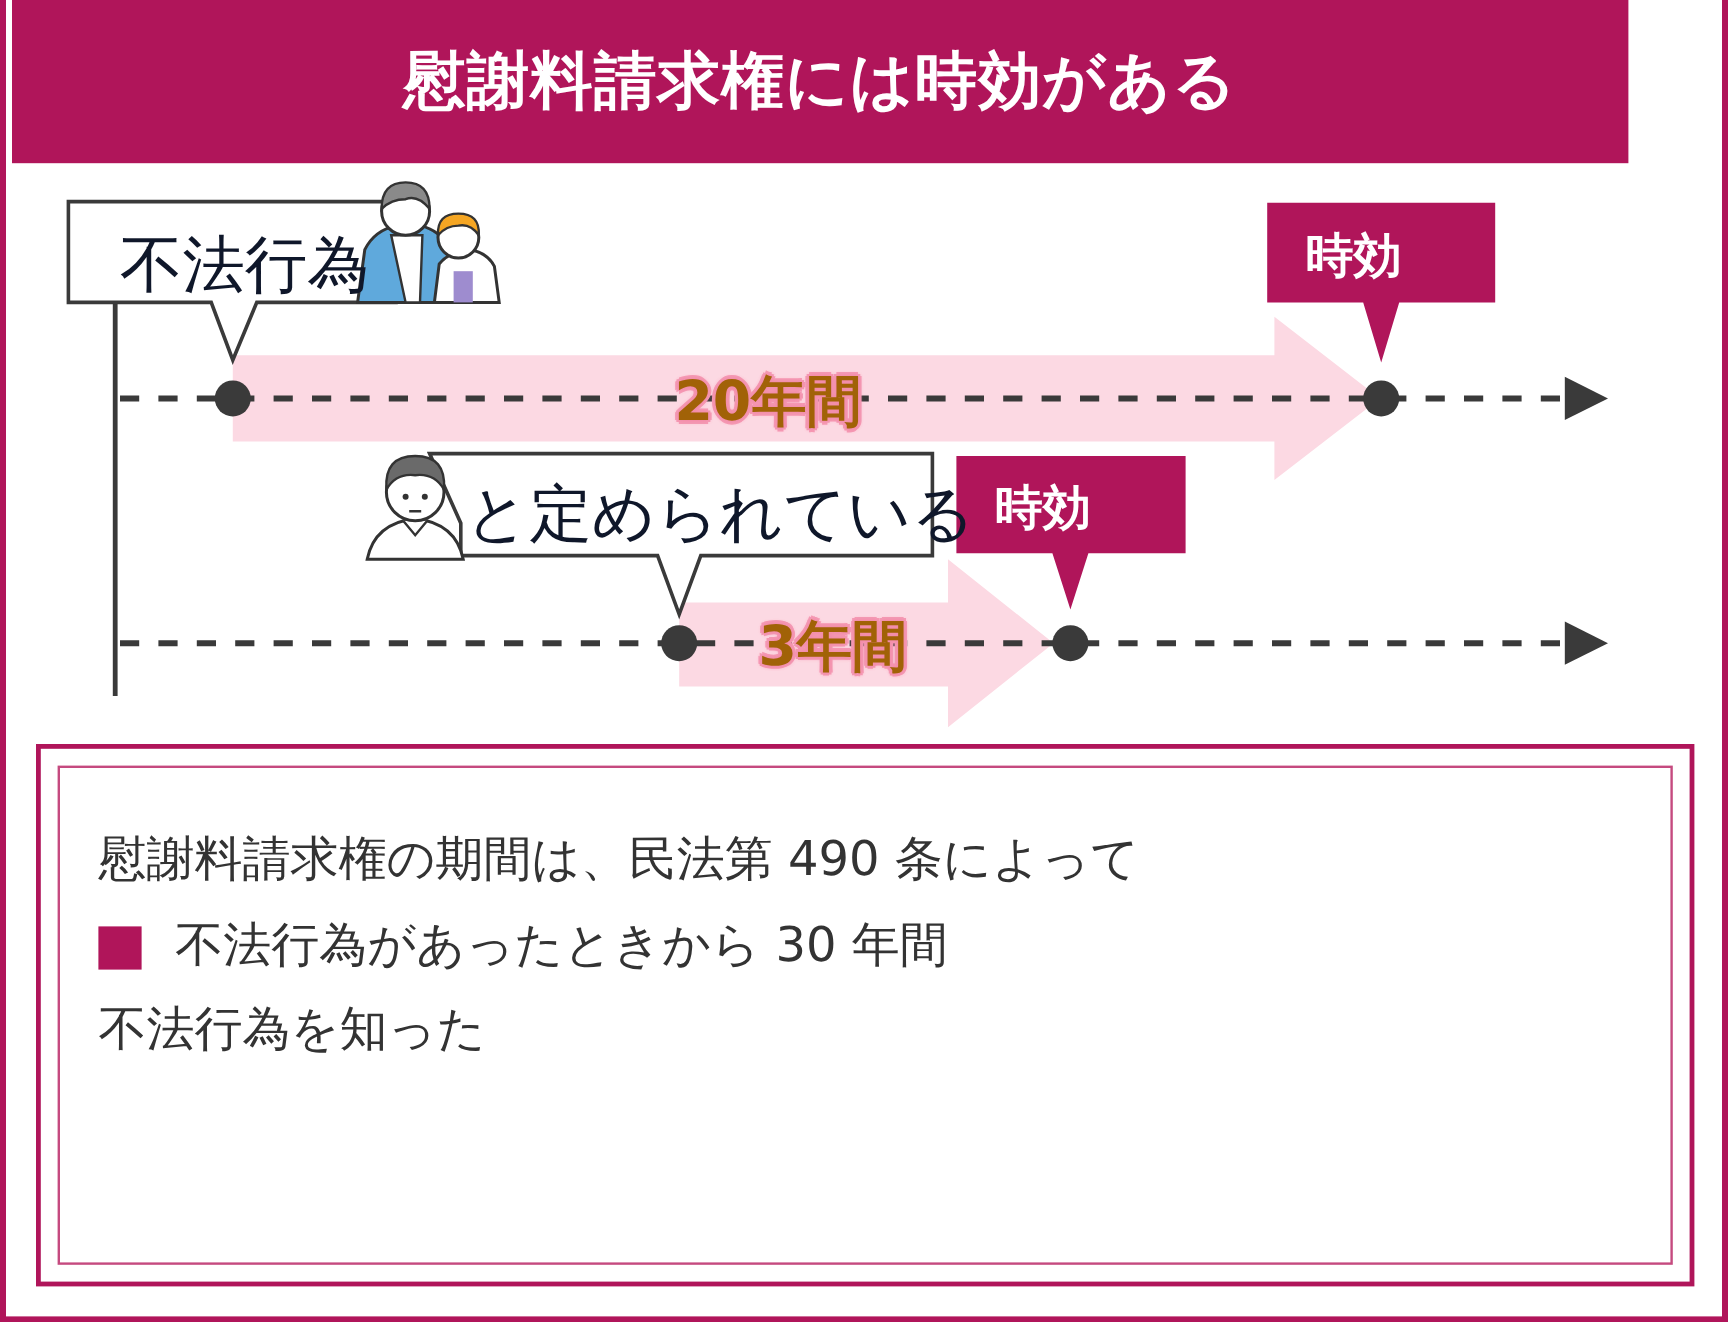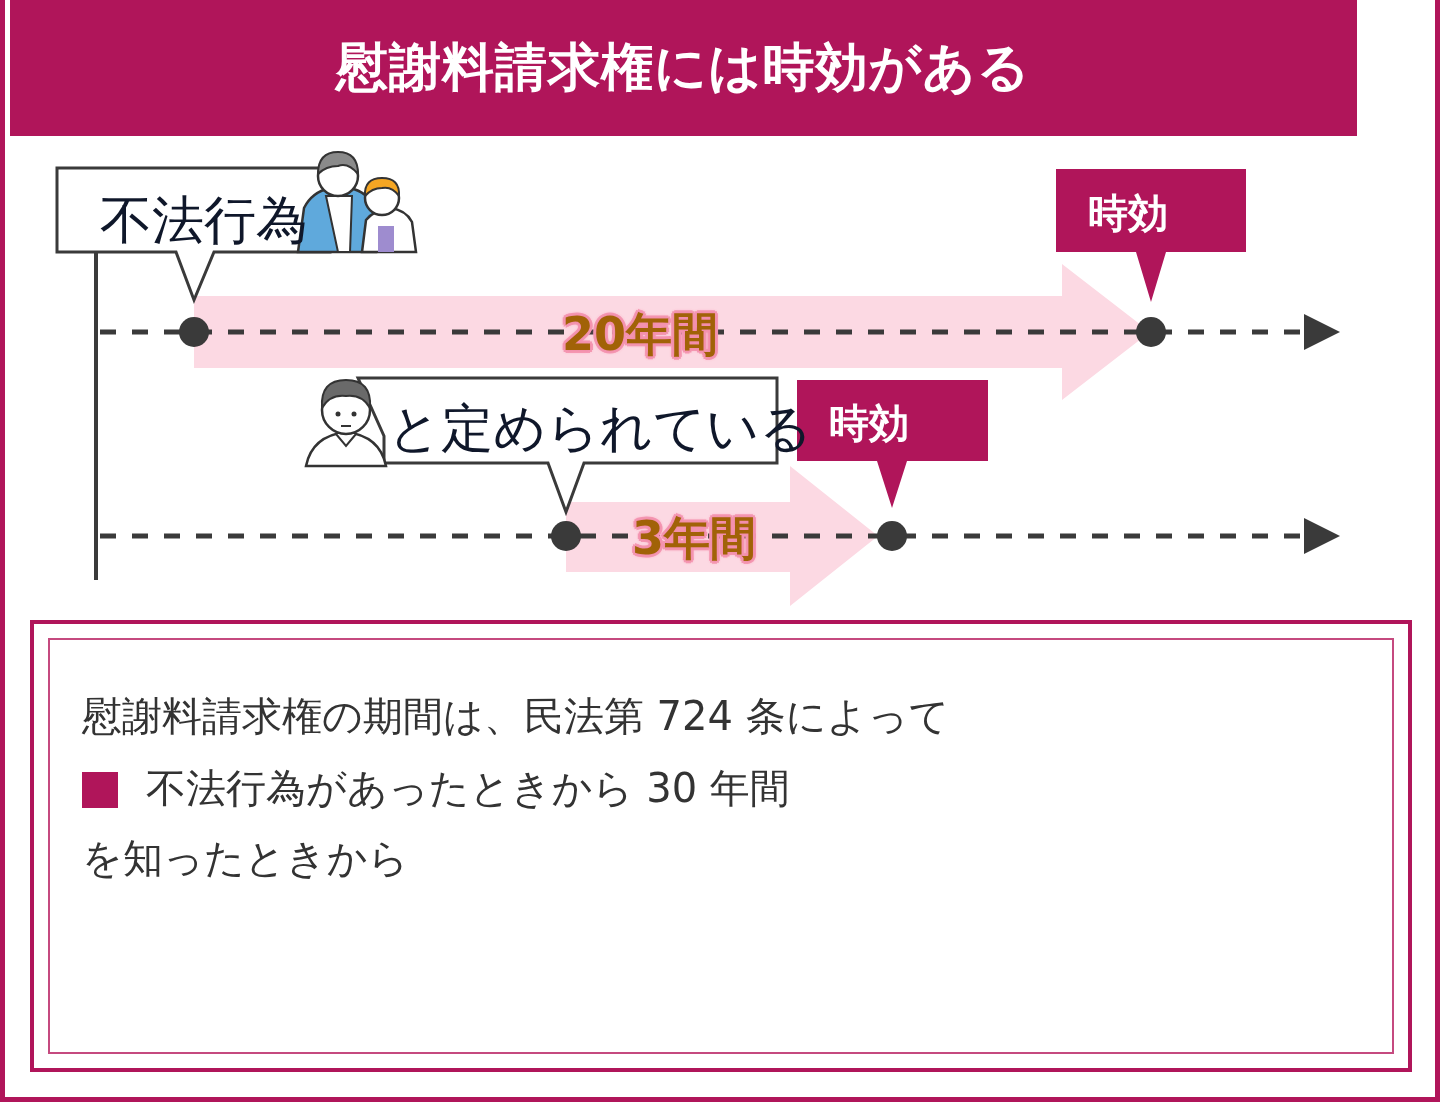--- a/index.html
+++ b/index.html
@@ -89,21 +89,21 @@
   <span class="period-label" style="left:562px; top:168px;">20年間</span>
 
   <span class="callout-text" style="left:388px; top:258px;">と定められている</span>
   <span class="tag-text" style="left:797px; top:260px; width:191px;">時効</span>
   <span class="period-label" style="left:632px; top:372px;">3年間</span>
 </div>
 
 <div class="notes-outer">
   <div class="notes-inner">
     <div class="notes-body">
-      <p class="notes-intro">慰謝料請求権の期間は、民法第 724 条によって</p>
+      <p class="notes-intro">慰謝料請求権の期間は、民法第 490 条によって</p>
       <div class="bullet-row">
         <span class="bullet-square"></span>
         <span class="bullet-text">不法行為があったときから 30 年間</span>
       </div>
-      <p class="notes-outro">を知ったときから</p>
+      <p class="notes-outro">不法行為を知った</p>
     </div>
   </div>
 </div>
 
 </body></html>

